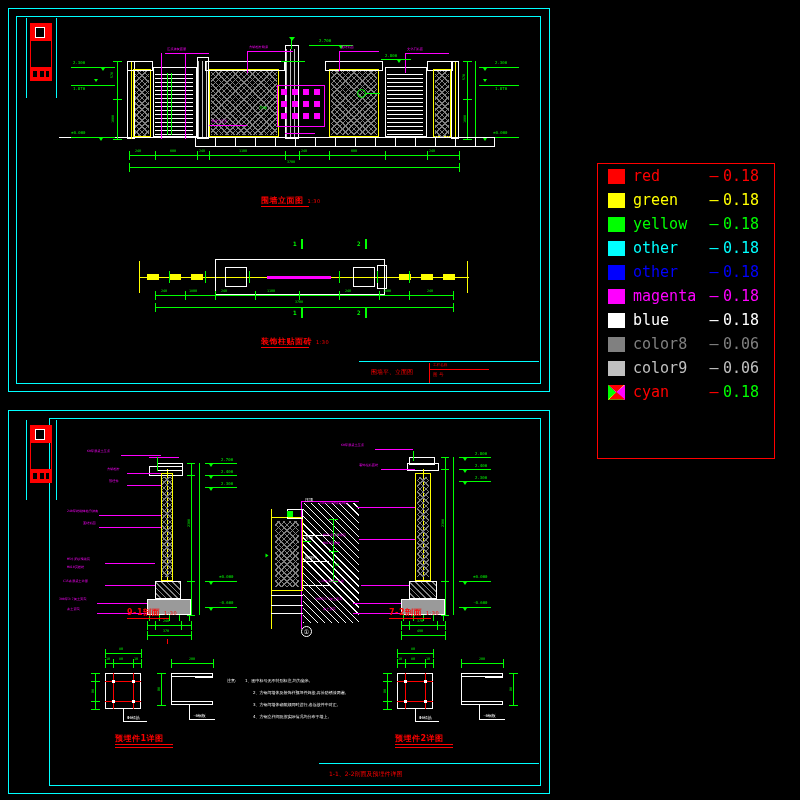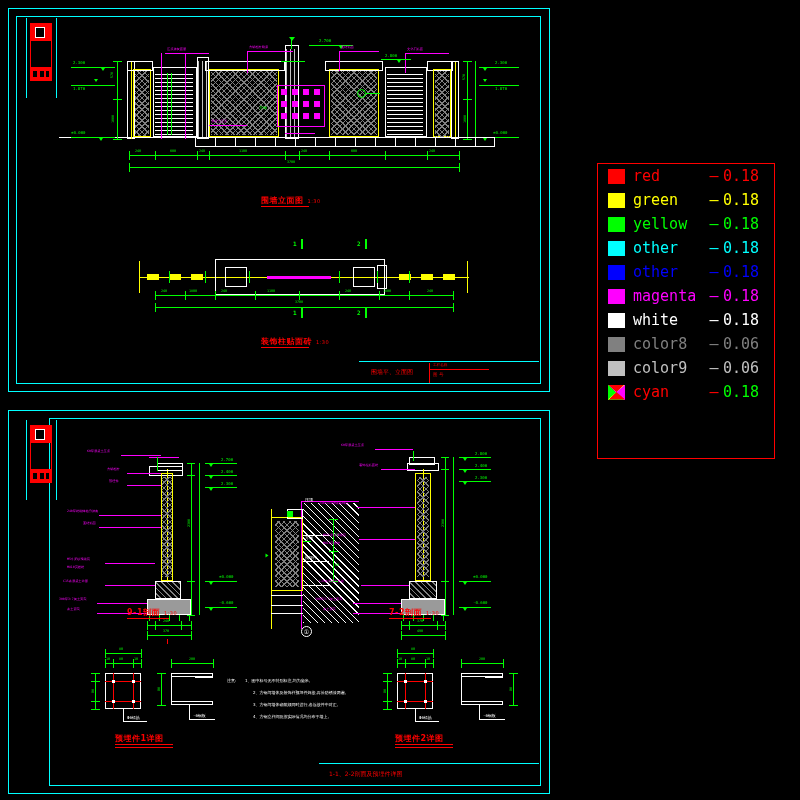--- a/index.html
+++ b/index.html
@@ -720,21 +720,21 @@
           <div class="lg-val" style="color: rgb(0, 0, 255);">0.18</div>
         </div>
         <div class="lg-row">
           <div class="lg-sw" style="background: rgb(255, 0, 255);"></div>
           <div class="lg-name" style="color: rgb(255, 0, 255);">magenta</div>
           <div class="lg-dash" style="color: rgb(255, 0, 255);">—</div>
           <div class="lg-val" style="color: rgb(255, 0, 255);">0.18</div>
         </div>
         <div class="lg-row">
           <div class="lg-sw" style="background: rgb(255, 255, 255);"></div>
-          <div class="lg-name" style="color: rgb(255, 255, 255);">white</div>
+          <div class="lg-name" style="color: rgb(255, 255, 255);">blue</div>
           <div class="lg-dash" style="color: rgb(255, 255, 255);">—</div>
           <div class="lg-val" style="color: rgb(255, 255, 255);">0.18</div>
         </div>
         <div class="lg-row">
           <div class="lg-sw" style="background: rgb(128, 128, 128);"></div>
           <div class="lg-name" style="color: rgb(128, 128, 128);">color8</div>
           <div class="lg-dash" style="color: rgb(128, 128, 128);">—</div>
           <div class="lg-val" style="color: rgb(128, 128, 128);">0.06</div>
         </div>
         <div class="lg-row">

